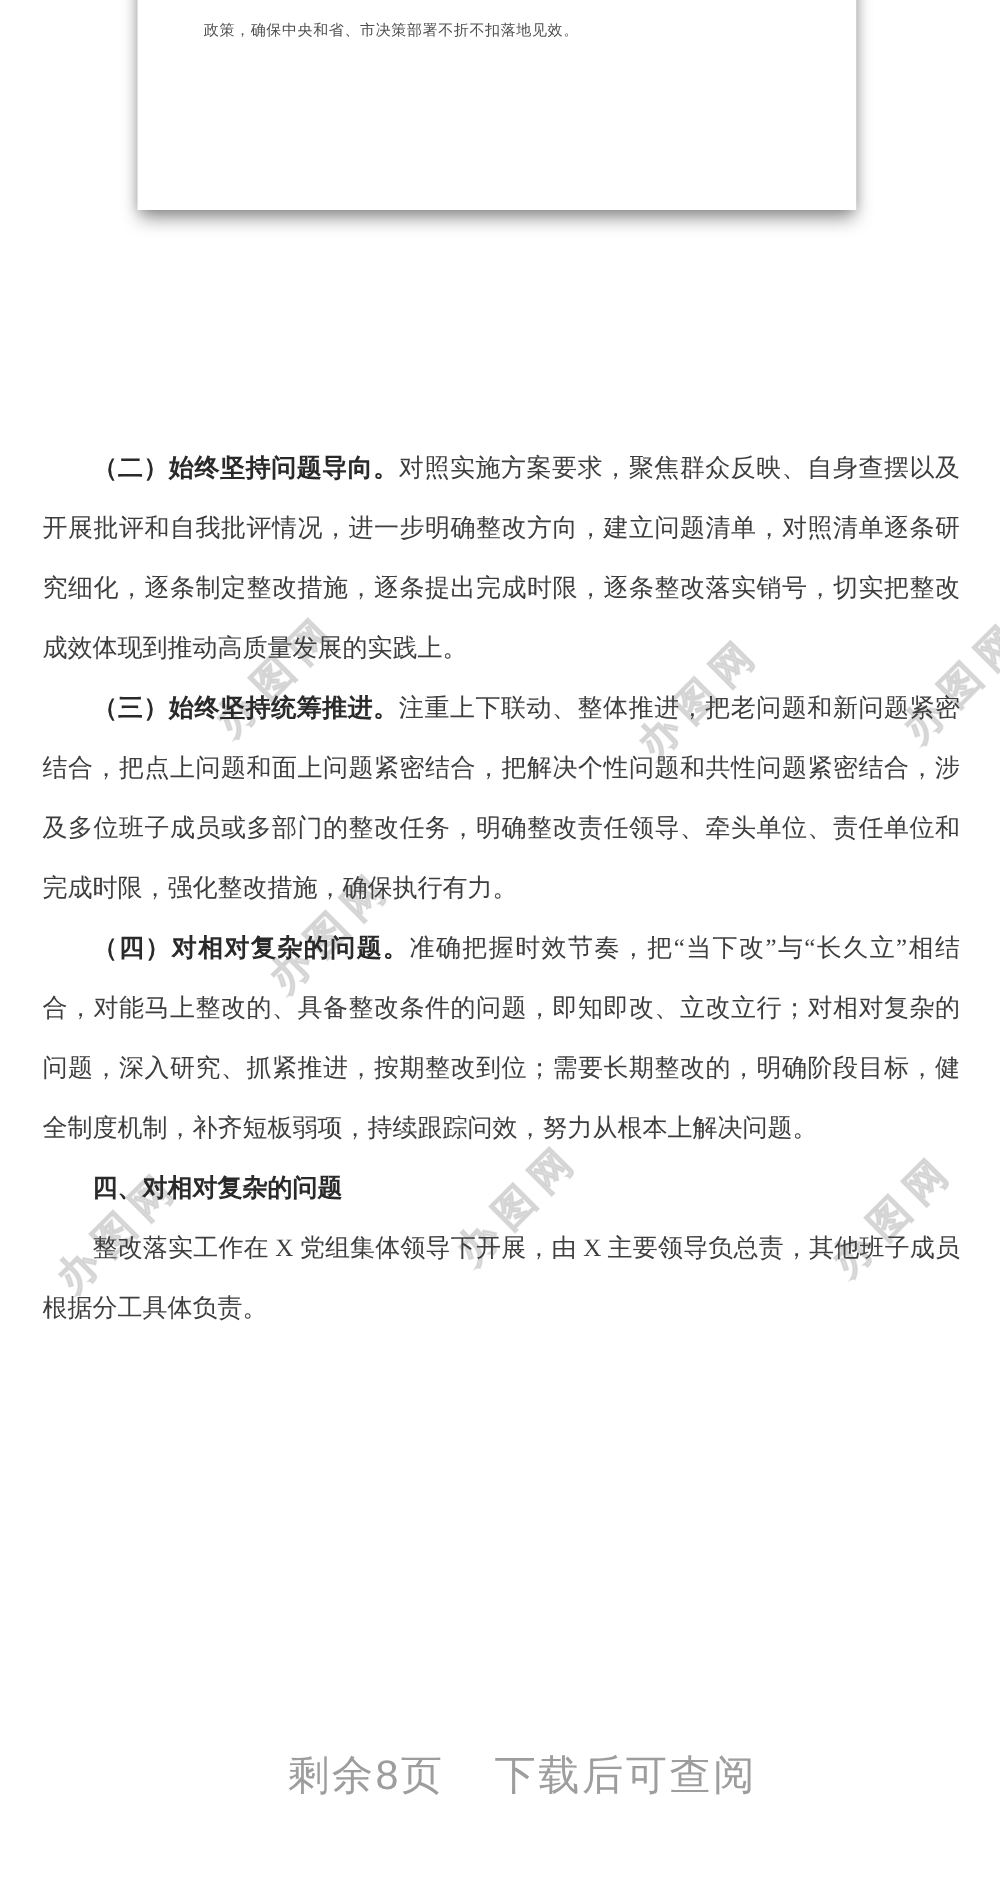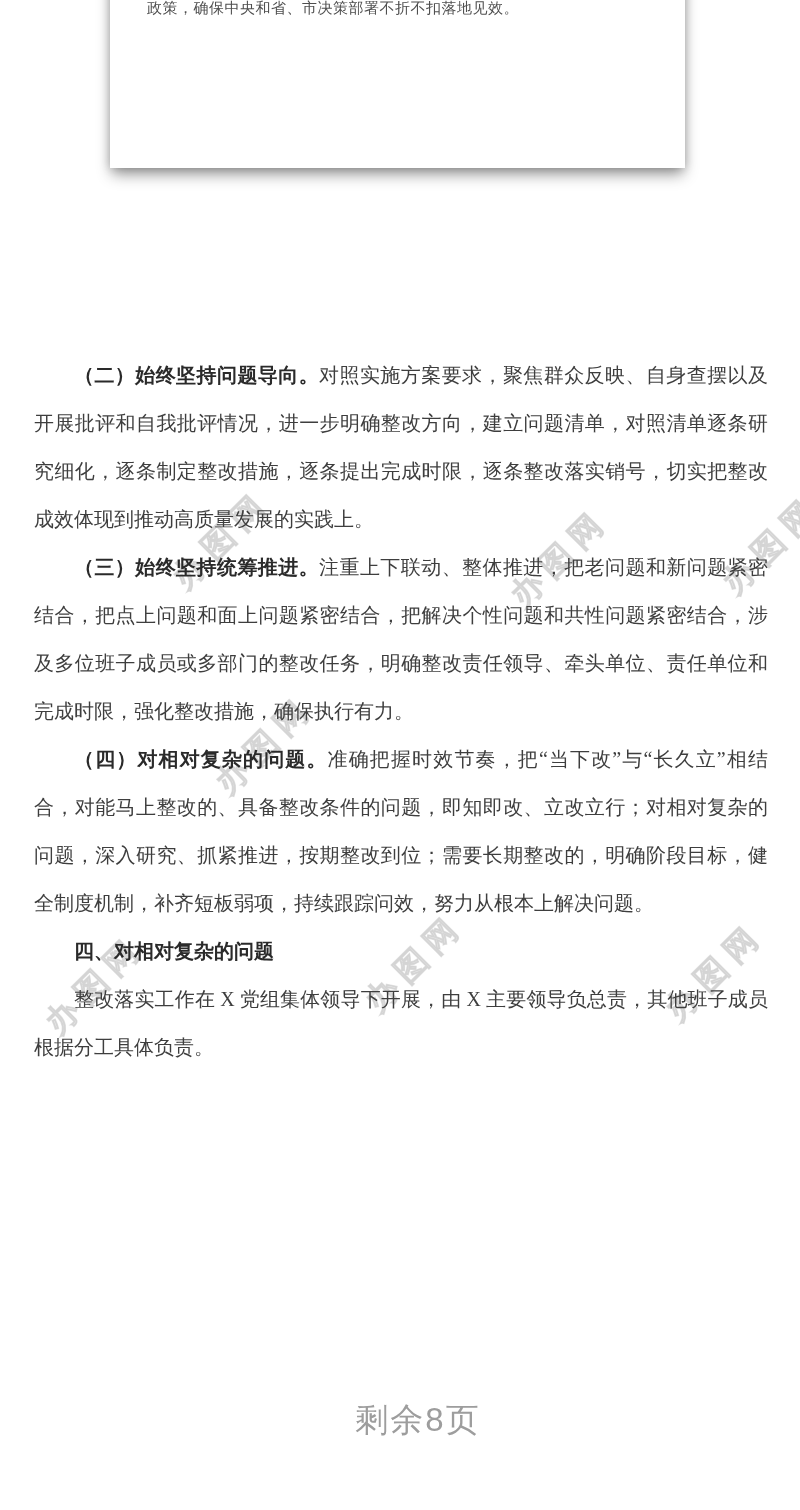--- a/index.html
+++ b/index.html
@@ -7,22 +7,22 @@
     position:relative;width:800px;height:1510px;background:#ffffff;
     overflow:hidden;font-family:"Liberation Serif","DejaVu Serif",serif;
   }
   
   .doc-card{
     position:absolute;left:110px;top:-42px;width:575px;height:210px;
     background:#ffffff;
     box-shadow:0 8px 14px -2px rgba(0,0,0,0.42), 0 0 9px rgba(0,0,0,0.18);
   }
   .card-line{
-    position:absolute;left:37px;top:42px;right:30px;margin:0;
-    font-size:15px;line-height:17px;color:#4f4f4f;letter-spacing:0.5px;
+    position:absolute;left:37px;top:42px;right:30px;margin:16px;
+    font-size:12px;line-height:17px;color:#4f4f4f;letter-spacing:0.5px;
   }
   
   .doc-body{
     position:absolute;left:34px;top:351px;width:734px;height:1008px;
     overflow:hidden;font-size:20px;line-height:48px;color:#3e3e3e;
     text-align:justify;
   }
   .doc-body p{margin:0;text-indent:2em;}
   .doc-body b{font-weight:700;color:#2a2a2a;}
   
@@ -61,15 +61,16 @@
   <div class="doc-body">
       <p><b>（二）始终坚持问题导向。</b>对照实施方案要求，聚焦群众反映、自身查摆以及开展批评和自我批评情况，进一步明确整改方向，建立问题清单，对照清单逐条研究细化，逐条制定整改措施，逐条提出完成时限，逐条整改落实销号，切实把整改成效体现到推动高质量发展的实践上。</p>
       <p><b>（三）始终坚持统筹推进。</b>注重上下联动、整体推进，把老问题和新问题紧密结合，把点上问题和面上问题紧密结合，把解决个性问题和共性问题紧密结合，涉及多位班子成员或多部门的整改任务，明确整改责任领导、牵头单位、责任单位和完成时限，强化整改措施，确保执行有力。</p>
       <p><b>（四）对相对复杂的问题。</b>准确把握时效节奏，把“当下改”与“长久立”相结合，对能马上整改的、具备整改条件的问题，即知即改、立改立行；对相对复杂的问题，深入研究、抓紧推进，按期整改到位；需要长期整改的，明确阶段目标，健全制度机制，补齐短板弱项，持续跟踪问效，努力从根本上解决问题。</p>
       <p><b>四、对相对复杂的问题</b></p>
       <p>整改落实工作在 X 党组集体领导下开展，由 X 主要领导负总责，其他班子成员根据分工具体负责。</p>
     </div>
 
   <div class="preview-footer">
     <span>剩余8页</span>
+    <span>下载后可查阅</span>
   </div>
 
 </div>
 
 </body></html>

